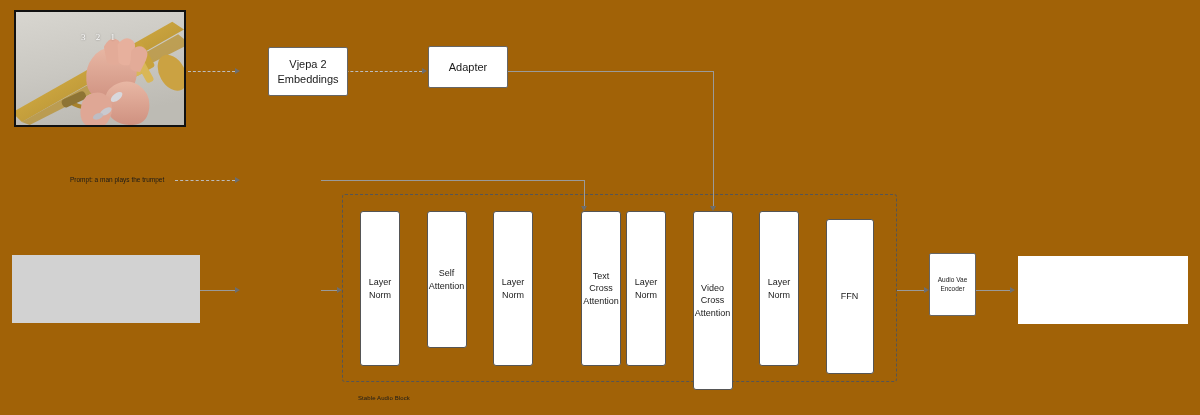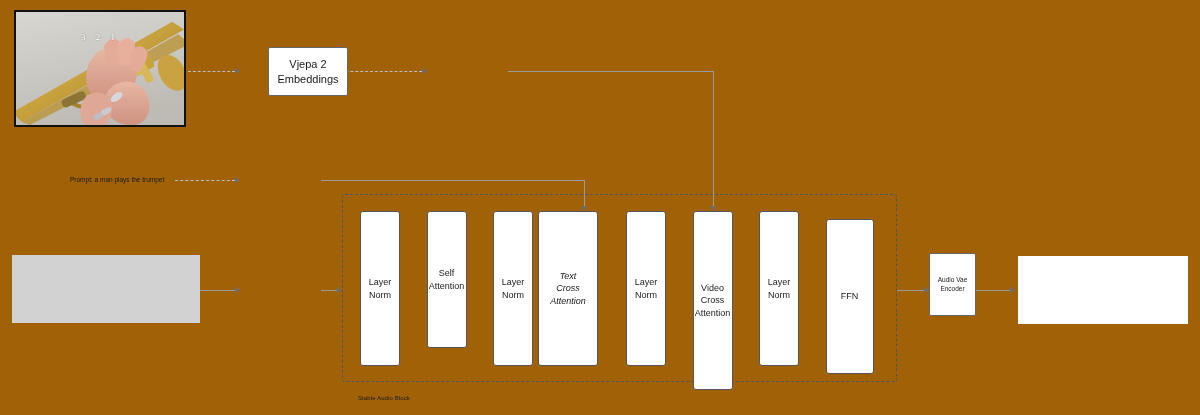--- a/index.html
+++ b/index.html
@@ -531,36 +531,37 @@
 
   <div class="edge h" style="left:897px; top:290px; width:29px;"></div>
   <div class="arrow right" style="left:924px; top:287px;"></div>
 
   <div class="edge h" style="left:975px; top:290px; width:35px;"></div>
   <div class="arrow right" style="left:1010px; top:287px;"></div>
 
   <div class="node std" id="node-vjepa" style="left:241px; top:47px; width:80px; height:49px;margin-left:27px;">Vjepa 2
 Embeddings</div>
 
+  <div class="node std" id="node-adapter" style="left:428px; top:46px; width:80px; height:42px;">Adapter</div>
 
 
 
   <div class="node small" id="node-audio-vae-decoder" style="left:929px; top:253px; width:47px; height:63px;">Audio Vae
 Encoder</div>
 
   <div class="group-dashed" id="stable-audio-block" style="left:342px; top:194px; width:555px; height:188px;"></div>
 
   <div id="inner-blocks">
       <div class="node inner" style="left: 360px; top: 211px; width: 40px; height: 155px;">Layer
 Norm</div>
       <div class="node inner" style="left: 426.5px; top: 211px; width: 40px; height: 137px;">Self
 Attention</div>
       <div class="node inner" style="left: 493px; top: 211px; width: 40px; height: 155px;">Layer
 Norm</div>
-      <div class="node inner" style="left: 538px; top: 211px; width: 60px; height: 155px; font-style: italic;">Text
+      <div class="node inner" style="left: 581px; top: 211px; width: 40px; height: 155px;">Text
 Cross
 Attention</div>
       <div class="node inner" style="left: 626px; top: 211px; width: 40px; height: 155px;">Layer
 Norm</div>
       <div class="node inner" style="left: 692.5px; top: 211px; width: 40px; height: 179px;">Video
 Cross
 Attention</div>
       <div class="node inner" style="left: 759px; top: 211px; width: 40px; height: 155px;">Layer
 Norm</div>
       <div class="node inner" style="left: 825.5px; top: 219px; width: 48px; height: 155px;">FFN</div>

